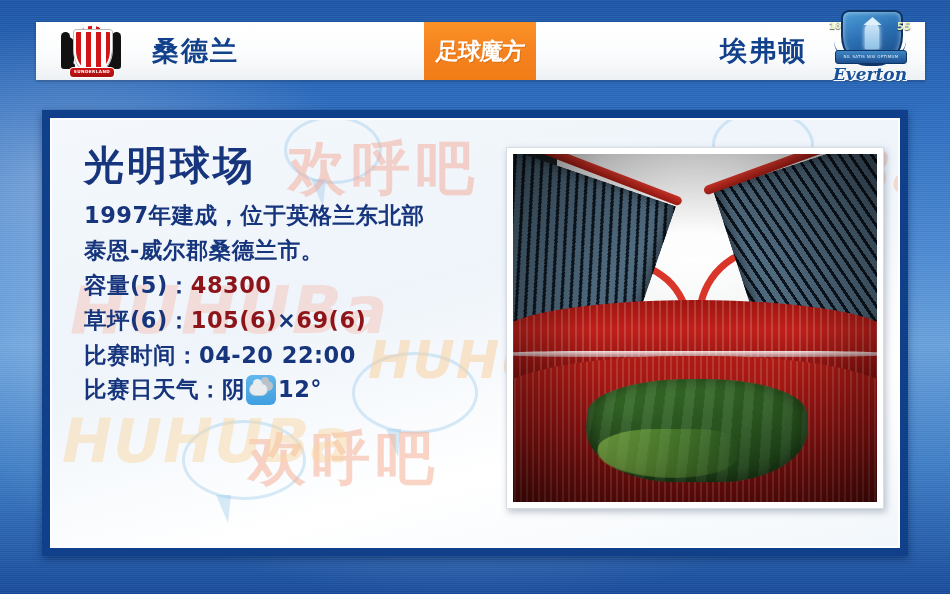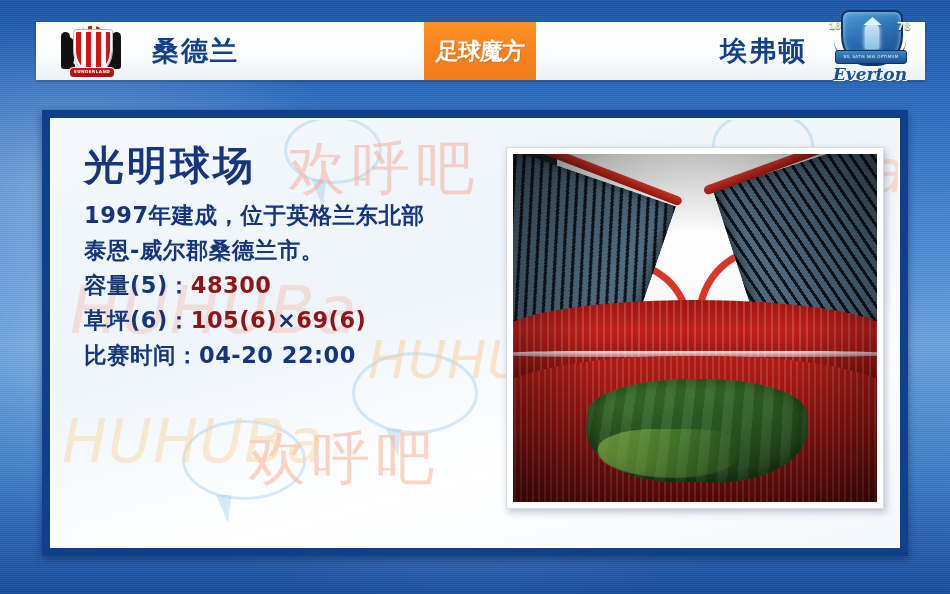--- a/index.html
+++ b/index.html
@@ -194,21 +194,21 @@
     position: relative;
     width: 100%; height: 100%;
     background: linear-gradient(165deg, #f4f8fc 0%, #eef4fa 40%, #ffffff 72%, #f2f7fb 100%);
     border: 2px solid #ffffff;
     box-sizing: border-box;
     overflow: hidden;
   }
   
   .wm {
     position: absolute;
-    font-weight: normal;
+    font-weight: bold;
     pointer-events: none;
     user-select: none;
     white-space: nowrap;
   }
   .wm-cn { font-size: 58px; letter-spacing: 6px; }
   .wm-lat { font-family: "DejaVu Sans", sans-serif; font-style: italic; letter-spacing: 1px; }
   .wm-bubble {
     position: absolute;
     border: 3px solid rgba(150,200,235,0.38);
     border-radius: 50%;
@@ -419,21 +419,21 @@
     <div id="header-spacer-right"></div>
 
     <div class="team-name" id="away-name">埃弗顿</div>
 
     <div class="crest-slot">
       <div class="everton">
         <div class="ev-shield">
           <div class="ev-tower"></div>
         </div>
         <div class="ev-year l">18</div>
-        <div class="ev-year r">78</div>
+        <div class="ev-year r">55</div>
         <div class="ev-laurel"></div>
         <div class="ev-banner">NIL SATIS NISI OPTIMUM</div>
         <div class="ev-word">Everton</div>
       </div>
     </div>
 
   </div>
 
   <div id="card">
     <div id="card-inner">
@@ -467,20 +467,29 @@
         </div>
 
         <div class="info-line">
           <span>草坪(6)：</span><span class="val-red">105(6)</span><span>×</span><span class="val-red">69(6)</span>
         </div>
 
         <div class="info-line">
           <span>比赛时间：</span><span>04-20 22:00</span>
         </div>
 
+        <div class="info-line weather-row">
+          <span>比赛日天气：</span>
+            <span>阴</span>
+          <span id="weather-icon">
+            <span class="cloud-b"></span>
+            <span class="cloud-a"></span>
+          </span>
+          <span>12°</span>
+        </div>
       </div>
 
       <div id="photo-frame">
         <div id="photo">
           <div id="sky"></div>
           <div id="canopy"></div>
           <div class="arch" id="arch-l"></div>
           <div class="arch" id="arch-r"></div>
           <div class="roof-panel" id="roof-left"></div>
           <div class="roof-panel" id="roof-right"></div>

